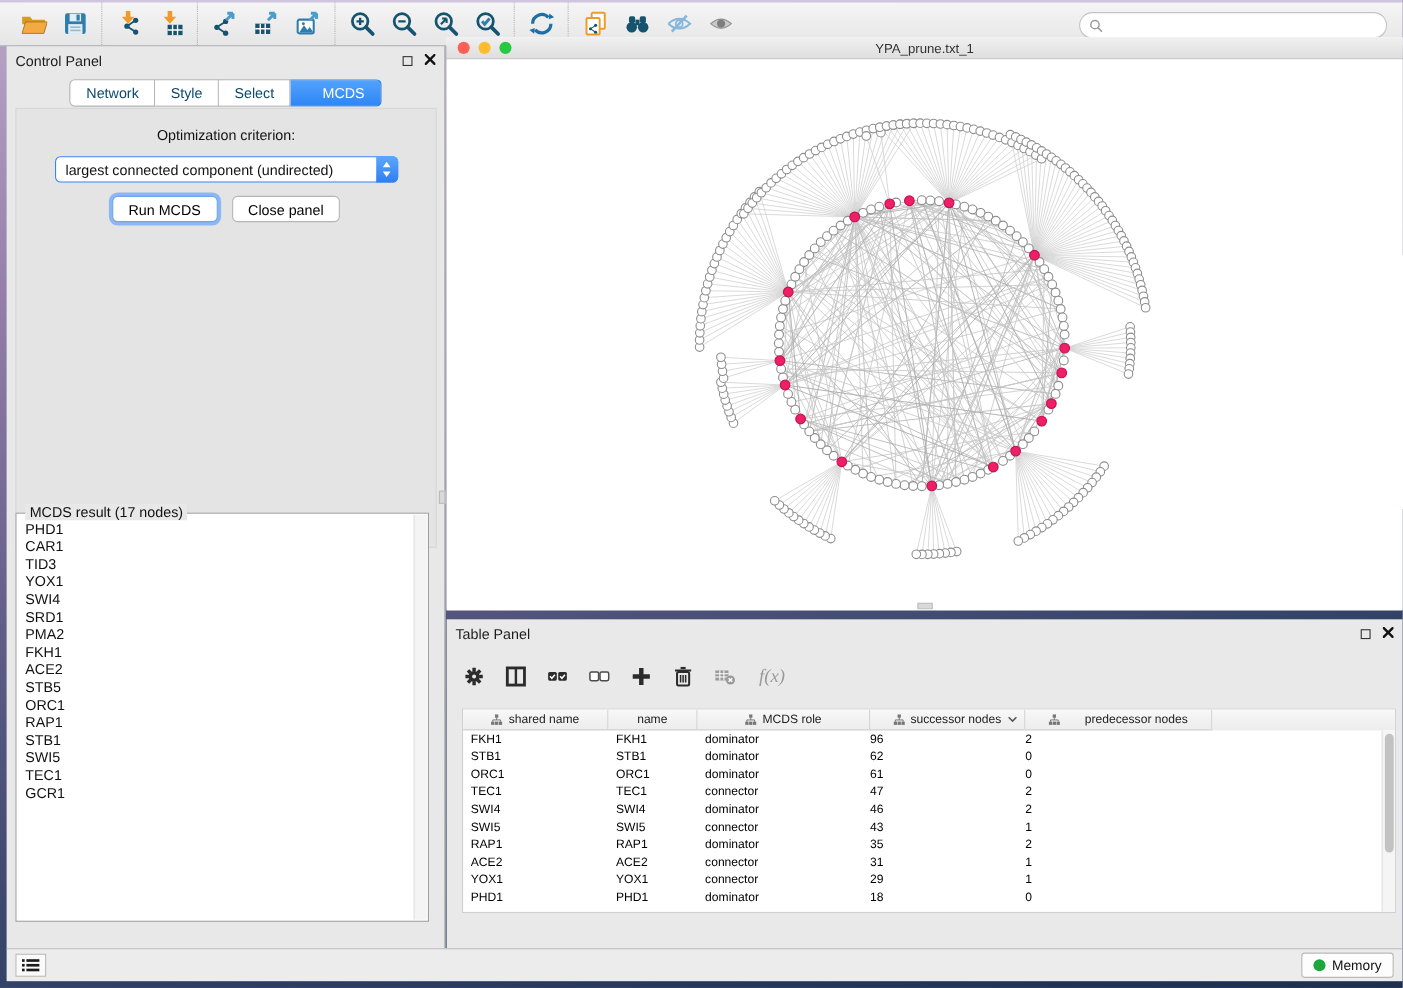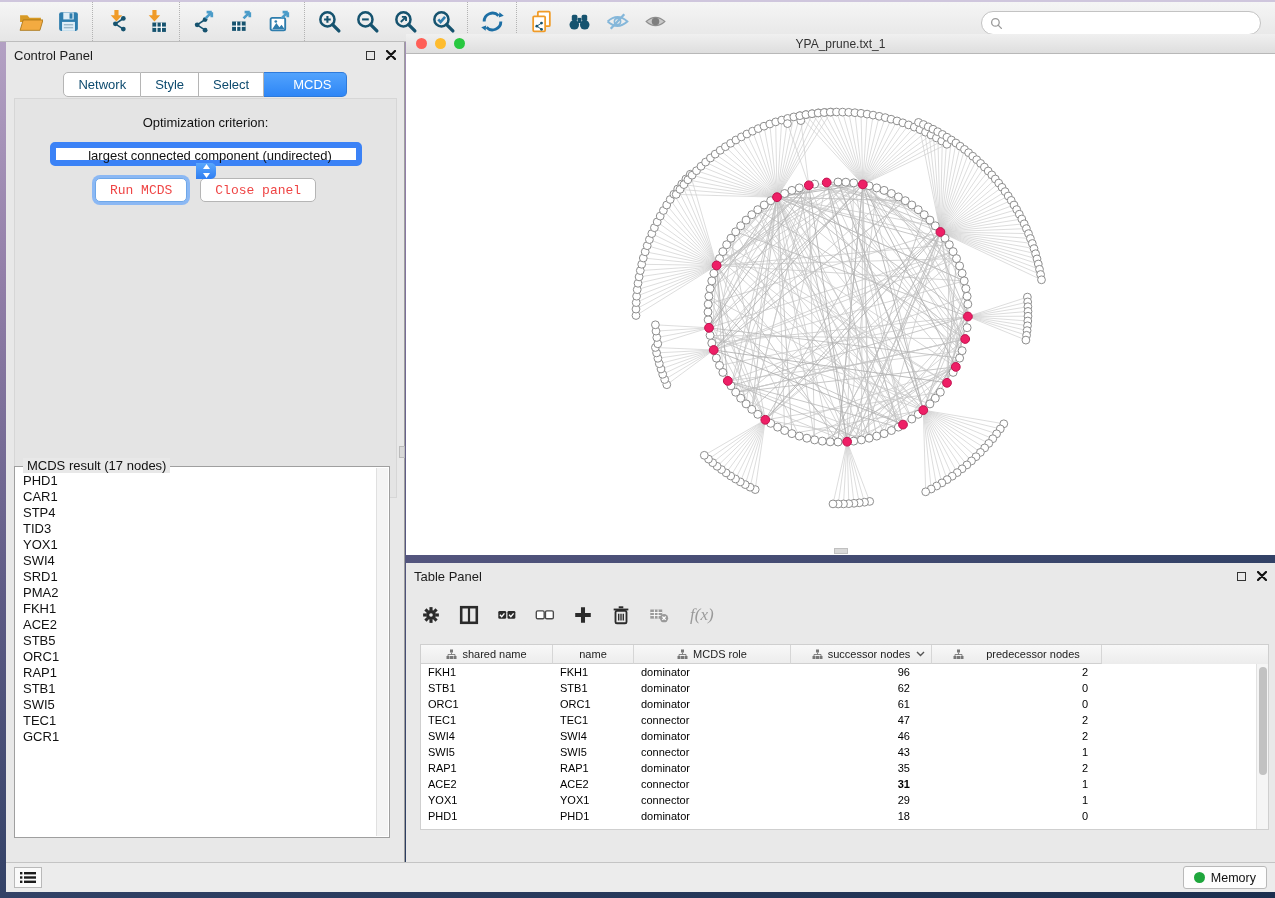--- a/index.html
+++ b/index.html
@@ -31,29 +31,29 @@
   .ctab-bar { display:flex; justify-content:center; margin-top:4px; }
   .ctab { font-size:13px; color:#0c4a6e; background:#fff; border:1px solid #b5b5b5; border-left:none;
     padding:4px 14px; cursor:default; }
   .ctab:first-child { border-left:1px solid #b5b5b5; border-radius:5px 0 0 5px; }
   .ctab:last-child { border-radius:0 5px 5px 0; }
   .ctab.active { background:linear-gradient(#52a3fd,#2e86f6); border-color:#2e7ada; color:#fff;padding-left:29px; }
   .inner-panel { position:absolute; left:8px; top:56px; width:383px; height:400px;
     background:#e4e4e4; border:1px solid #d6d6d6; }
   .opt-label { text-align:center; font-size:13px; color:#111; margin-top:16px; }
   .select-box { position:relative; margin:12px auto 0; width:312px; height:24px; background:#fff;
-    border:6px solid #3b82f6; border-radius:5px; display:flex; align-items:center;flex-direction:column; }
+    border:1px solid #3b82f6; border-radius:5px; display:flex; align-items:center; }
   .select-value { font-size:13px; color:#111; padding-left:9px; flex:1; white-space:nowrap; }
   .select-stepper { width:20px; height:24px; margin-right:-1px; border-radius:0 5px 5px 0;
     background:linear-gradient(#5aa7fd,#2f7ef2); display:flex; flex-direction:column;
     align-items:center; justify-content:center; }
   .select-stepper svg { width:9px; height:16px; }
   .btn-row { display:flex; justify-content:center; gap:13px; margin-top:12px; }
-  .mac-btn { font-size:13px; color:#ef4444; background:#fff; border:1px solid #b5b5b5;
-    border-radius:5px; height:24px; padding:0 14px; cursor:default;font-family:Liberation Mono, monospace; }
+  .mac-btn { font-size:13px; color:#000000; background:#fff; border:1px solid #b5b5b5;
+    border-radius:5px; height:24px; padding:0 14px; cursor:default; }
   .mac-btn.focused { box-shadow:0 0 0 3px rgba(110,170,250,.75); border-color:#6ea7e8; }
   .result-box { position:absolute; left:8px; top:424px; width:376px; height:372px;
     background:#fff; border:1px solid #9f9f9f; }
   .result-legend { position:absolute; left:8px; top:-9px; background:#e8e8e8; padding:0 4px;
     font-size:13px; color:#111; }
   .result-list { position:absolute; left:1px; top:6px; right:13px; bottom:1px; overflow:hidden;
     font-size:13px; color:#111; padding-left:7px; }
   .result-list div { height:16px; line-height:16px; }
   .result-scroll { position:absolute; right:1px; top:1px; bottom:1px; width:12px;
     background:#f4f4f4; border-left:1px solid #e0e0e0; }
@@ -83,21 +83,21 @@
     background:#fff; border:1px solid #cfcfcf; overflow:hidden; }
   .dt-header { display:flex; height:19px; background:linear-gradient(#f8f8f8,#ececec);text-align:right; }
   .dt-hcell { border-right:1px solid #d6d6d6; border-bottom:1px solid #d0d0d0; display:flex;
     align-items:center; justify-content:center; gap:5px; font-size:11px; color:#222; position:relative; }
   .dt-hcell svg.tree { width:11px; height:11px; }
   .dt-hcell svg.sort { width:9px; height:6px; position:absolute; right:6px; }
   .dt-body { position:relative; }
   .dt-row { display:flex; height:16px; }
   .dt-cell { font-size:11px; color:#000; line-height:16px; white-space:nowrap; overflow:hidden; }
   .dt-cell.txt { padding-left:7px; text-align:left; }
-  .dt-cell.num { text-align:right; }
+  .dt-cell.num { text-align:left; }
   .dt-scroll { position:absolute; right:0; top:19px; bottom:0; width:12px; background:#f5f5f5;
     border-left:1px solid #e2e2e2; }
   .dt-thumb { position:absolute; left:1.5px; width:8px; top:3px; height:108px; background:#c2c2c2; border-radius:4px; }
   .tp-tabs { position:absolute; left:0; right:0; top:271px; display:flex; justify-content:center; }
   .tp-tab { font-size:12.5px; color:#111; background:#fff; border:1px solid #b9b9b9; border-left:none;
     padding:3px 13px; cursor:default; }
   .tp-tab:first-child { border-left:1px solid #b9b9b9; border-radius:5px 0 0 5px; }
   .tp-tab:last-child { border-radius:0 5px 5px 0; }
   .tp-tab.active { background:linear-gradient(#6fb0f8,#3a86f2); border-color:#3a7be0; color:#fff; }
 
@@ -308,21 +308,20 @@
       <button class="mac-btn focused">Run MCDS</button>
       <button class="mac-btn">Close panel</button>
     </div>
   </div>
 
   <div class="result-box">
     <span class="result-legend">MCDS result (17 nodes)</span>
     <div class="result-list" id="result-list">
         <div>PHD1</div>
         <div>CAR1</div>
-        <div>STP4</div>
         <div>TID3</div>
         <div>YOX1</div>
         <div>SWI4</div>
         <div>SRD1</div>
         <div>PMA2</div>
         <div>FKH1</div>
         <div>ACE2</div>
         <div>STB5</div>
         <div>ORC1</div>
         <div>RAP1</div>
@@ -1238,21 +1237,21 @@
           <div class="dt-cell txt" style="width: 132px;">RAP1</div>
           <div class="dt-cell txt" style="width: 81px;">RAP1</div>
           <div class="dt-cell txt" style="width: 157px;">dominator</div>
           <div class="dt-cell num" style="width: 141px; padding-right: 22px;">35</div>
           <div class="dt-cell num" style="width: 170px; padding-right: 14px;">2</div>
         </div>
         <div class="dt-row">
           <div class="dt-cell txt" style="width: 132px;">ACE2</div>
           <div class="dt-cell txt" style="width: 81px;">ACE2</div>
           <div class="dt-cell txt" style="width: 157px;">connector</div>
-          <div class="dt-cell num" style="width: 141px; padding-right: 22px; font-weight: bold;">31</div>
+          <div class="dt-cell num" style="width: 141px; padding-right: 22px;">31</div>
           <div class="dt-cell num" style="width: 170px; padding-right: 14px;">1</div>
         </div>
         <div class="dt-row">
           <div class="dt-cell txt" style="width: 132px;">YOX1</div>
           <div class="dt-cell txt" style="width: 81px;">YOX1</div>
           <div class="dt-cell txt" style="width: 157px;">connector</div>
           <div class="dt-cell num" style="width: 141px; padding-right: 22px;">29</div>
           <div class="dt-cell num" style="width: 170px; padding-right: 14px;">1</div>
         </div>
         <div class="dt-row">

